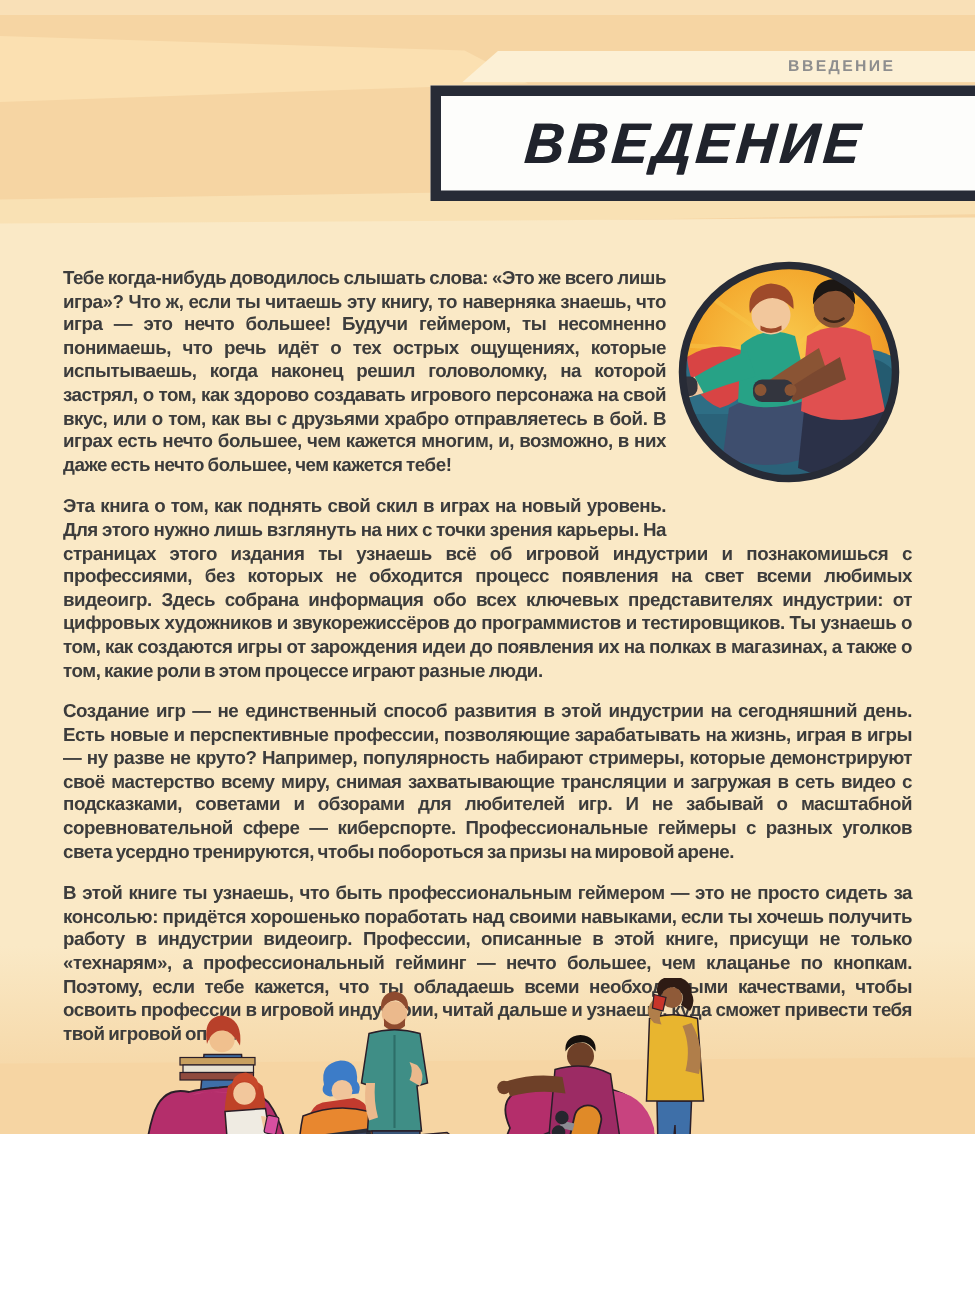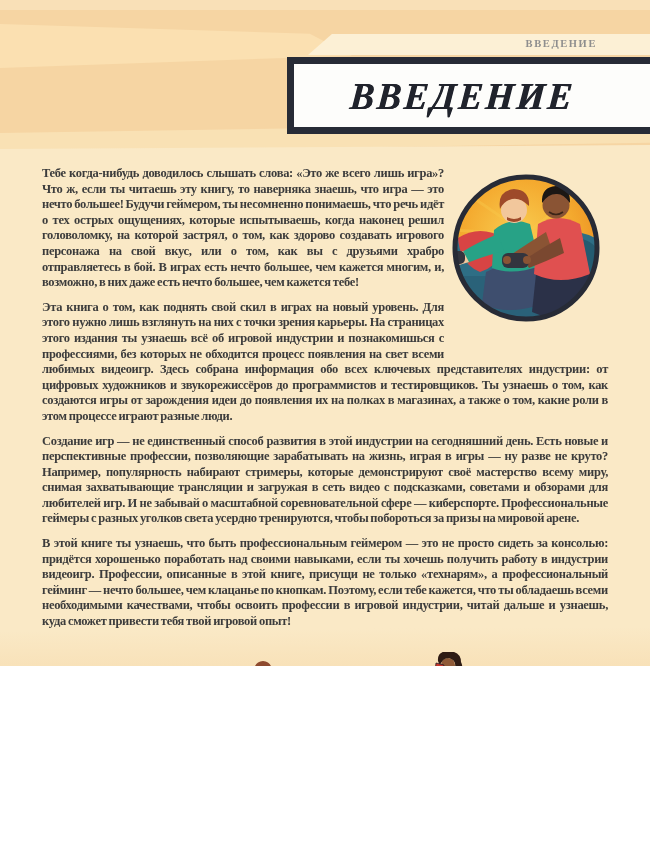--- a/index.html
+++ b/index.html
@@ -1,19 +1,19 @@
 <!DOCTYPE html>
 <html><head>
 <meta charset="utf-8">
 <style>
   html,body { margin:0; padding:0; background:#ffffff; }
   .page {
-    position:relative; width:650px; height:666px; overflow:hidden;
+    position:relative; width:650px; height:756px; overflow:hidden;
     background:#F6D5A3;
-    font-family:Liberation Serif, serif;
+    font-family:Liberation Sans, sans-serif;
   }
   
   .band-top    { position:absolute; left:0; top:0; width:100%; height:10px; background:#FAE2BB; opacity:.8; }
   .band-a      { position:absolute; left:0; top:24px; width:352px; height:44px; background:#FBE0B1;
                  clip-path:polygon(0 0, 88% 22%, 100% 72%, 0 100%); }
   .band-b      { position:absolute; left:308px; right:0; top:34px; height:21px; background:#FCF0D5;
                  clip-path:polygon(7% 0, 100% 0, 100% 100%, 0 100%); }
   .band-c      { position:absolute; left:0; top:133px; width:100%; height:20px; background:#F9E1B4;
                  transform:skewY(-0.9deg); transform-origin:left center; }
   .cream-panel { position:absolute; left:0; top:149px; width:100%; height:560px;
@@ -35,21 +35,21 @@
     color:#20232C; transform:skewX(-5deg) scaleY(1.06); padding-right:26px;
     text-shadow:0.6px 0 #20232C;
   }
 
   .content {
     position:absolute; left:42px; top:150px; width:566px;
     padding-top:16px; color:#3C3C3C;
     font-size:12.5px; font-weight:bold; line-height:15.6px;
     letter-spacing:-0.3px; word-spacing:-0.8px; text-align:justify;
   }
-  .content p { margin:0 0 9px 0; }
+  .content p { margin:12px 0 9px 0; }
   .circle-illo { float:right; width:164px; height:188px; }
   .circle-illo svg { display:block; margin:6px 6px 0 6px; }
 
   .bottom-illo { position:absolute; left:40px; top:652px; width:560px; height:200px; }
 
   .page-num {
     position:absolute; left:578px; top:782px; width:31px; height:31px;
     border-radius:50%; background:#FFFEF7; border:2.5px solid #272B36;
     box-shadow:2px 2.5px 0 #272B36; box-sizing:border-box;
     display:flex; align-items:center; justify-content:center;

